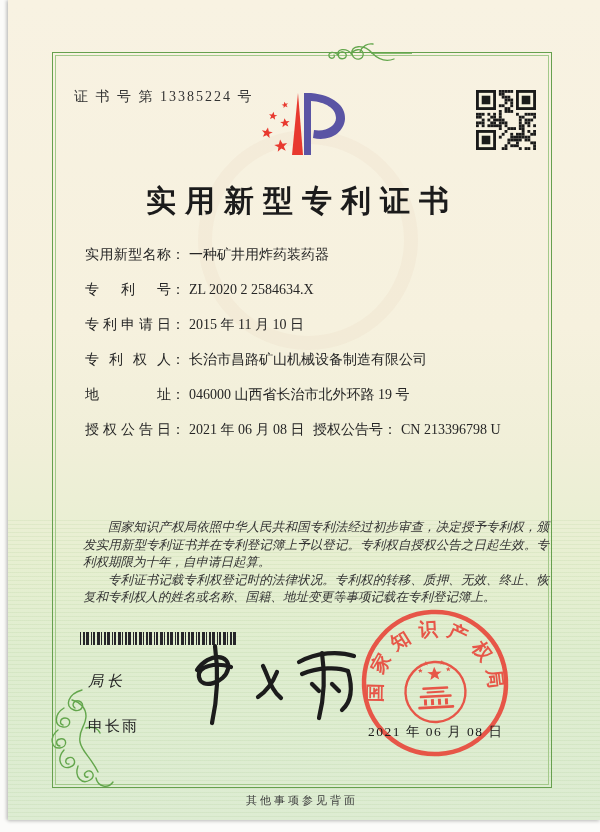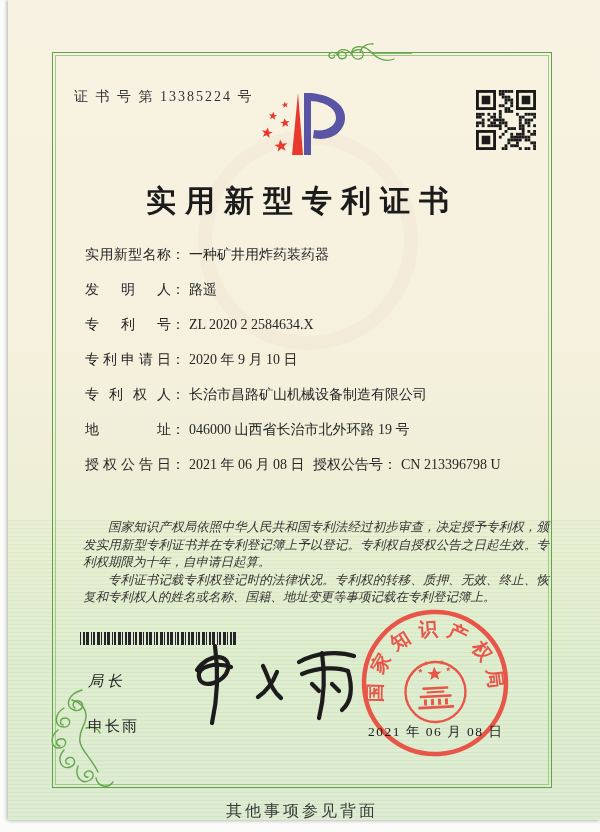--- a/index.html
+++ b/index.html
@@ -39,21 +39,21 @@
   .paras p{margin:0;text-indent:2em;}
   
   .barcode{position:absolute;left:72px;top:632px;}
   .signer-title{position:absolute;left:80px;top:672px;font-size:15px;letter-spacing:4px;color:#222;font-style:italic;}
   .signer-name{position:absolute;left:80px;top:697px;font-size:15px;letter-spacing:2px;color:#222;margin-top:20px;}
   .signature{position:absolute;left:163px;top:638px;}
   .seal{position:absolute;left:352px;top:608px;opacity:.9;transform:rotate(-3deg);}
   .seal-date{position:absolute;left:360px;top:723px;font-size:13.5px;letter-spacing:1.5px;color:#1d1d1d;}
   .page-ind{position:absolute;left:44px;top:763px;width:500px;text-align:center;font-size:12px;color:#333;}
   .back-note{position:absolute;left:44px;top:793px;width:500px;text-align:center;
-             font-size:16px;letter-spacing:3px;color:#3a3a3a;margin-top:8px;}
+             font-size:11px;letter-spacing:3px;color:#3a3a3a;}
 </style>
 </head>
 <body>
 
 <div id="scan">
   <div id="paper">
 
     <div id="watermark"></div>
     <div id="paper-lines"></div>
 
@@ -237,27 +237,24 @@
         <rect x="2" y="16" width="3" height="3" fill="#1a1a1a"></rect>
       </svg>
 
     <div class="title">实用新型专利证书</div>
 
     <div class="fields">
       <div class="frow">
         <span class="flabel">实用新型名称</span><span>：</span><span class="fvalue">一种矿井用炸药装药器</span>
       </div>
       <div class="frow">
-        <span class="flabel">发明人</span><span>：</span><span class="fvalue">路遥</span>
-      </div>
-      <div class="frow">
         <span class="flabel">专利号</span><span>：</span><span class="fvalue">ZL 2020 2 2584634.X</span>
       </div>
       <div class="frow">
-        <span class="flabel">专利申请日</span><span>：</span><span class="fvalue">2020 年 9 月 10 日</span>
+        <span class="flabel">专利申请日</span><span>：</span><span class="fvalue">2015 年 11 月 10 日</span>
       </div>
       <div class="frow">
         <span class="flabel">专利权人</span><span>：</span><span class="fvalue">长治市昌路矿山机械设备制造有限公司</span>
       </div>
       <div class="frow">
         <span class="flabel">地址</span><span>：</span><span class="fvalue">046000 山西省长治市北外环路 19 号</span>
       </div>
       <div class="frow">
         <span class="flabel">授权公告日</span><span>：</span><span class="fvalue">2021 年 06 月 08 日</span>
         <span class="grant2">

